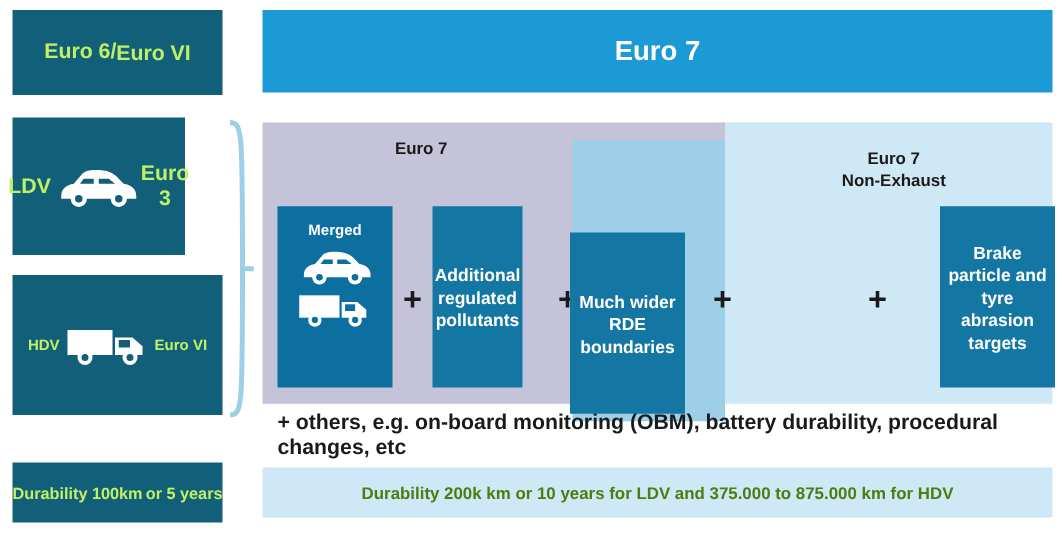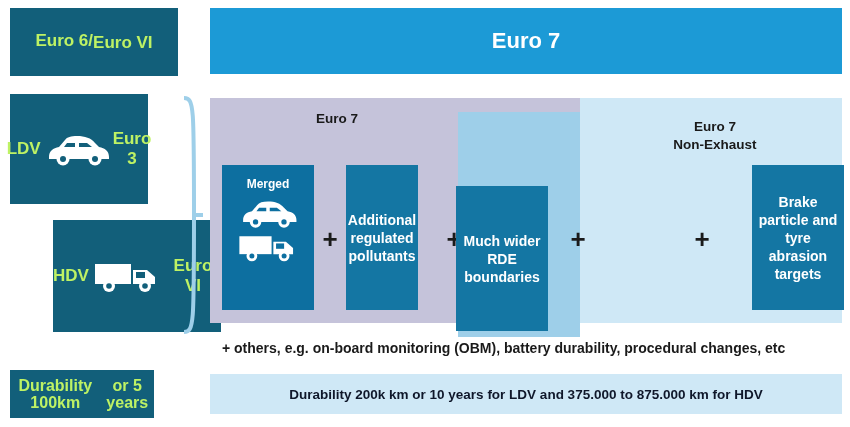--- a/index.html
+++ b/index.html
@@ -36,26 +36,25 @@
     left: 10px; top: 8px; width: 168px; height: 68px;
     font-size: 17px;
     line-height: 22px;
   }
   #ldv-box {
     left: 10px; top: 94px; width: 138px; height: 110px;
     font-size: 17px;
   }
   #hdv-box {
     left: 10px; top: 220px; width: 168px; height: 112px;
-    font-size: 17px;
-    margin-left: 43px;
+    font-size: 12px;
   }
   #durability-left-box {
-    left: 10px; top: 370px; width: 144px; height: 48px;
-    font-size: 16px;
+    left: 10px; top: 370px; width: 168px; height: 48px;
+    font-size: 13px;
     line-height: 17px;
     justify-content: space-between;
   }
   .left-label-top {
     margin-bottom: 2px;
   }
   .left-label-bottom {
     margin-top: 2px;
   }
 
@@ -149,30 +148,30 @@
     top: 224px;
   }
   #plus-1 { left: 316px; color: #1a1a1a; }
   #plus-2 { left: 440px; color: #1a1a1a; }
   #plus-3 { left: 564px; color: #1a1a1a; }
   #plus-4 { left: 688px; color: #1a1a1a; }
 
   #others-note {
     left: 222px; top: 336px; width: 610px; height: 24px;
     color: #1a1a1a;
-    font-size: 14px;
+    font-size: 17px;
     font-weight: bold;
     display: flex;
     align-items: center;
   }
 
   #durability-bar {
     left: 210px; top: 374px; width: 632px; height: 40px;
     background: #cfe8f6;
-    color: #0f172a;
+    color: #4d7c0f;
     display: flex;
     align-items: center;
     justify-content: center;
     font-size: 13.5px;
     font-weight: bold;
   }
 
   
   #bracket {
     position: absolute;

